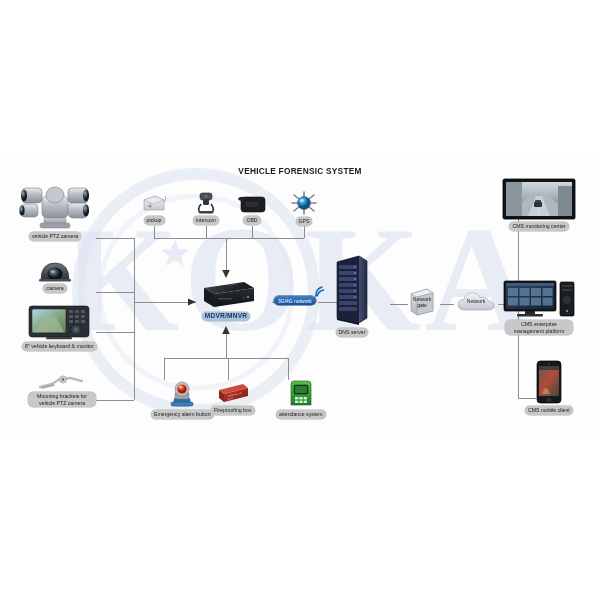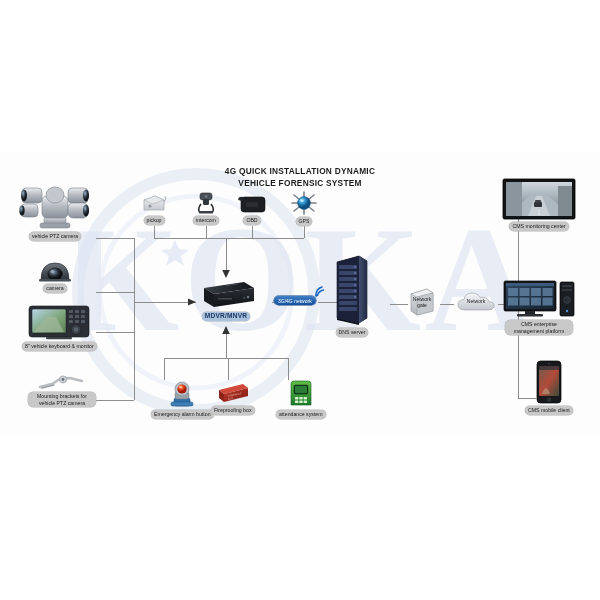--- a/index.html
+++ b/index.html
@@ -207,21 +207,20 @@
 
       <g fill="#333333">
         <polygon points="196,150 188,146.5 188,153.5"></polygon>
         <polygon points="226,126 222.2,118 229.8,118"></polygon>
         <polygon points="226,174 222.2,182 229.8,182"></polygon>
         <polygon points="518,152 510,148.5 510,155.5"></polygon>
       </g>
     </svg>
 
     <div id="title">
-      <div>4G QUICK INSTALLATION DYNAMIC</div>
       <div>VEHICLE FORENSIC SYSTEM</div>
     </div>
 
     <div class="node" style="left:18px; top:32px;">
       <svg class="art ptz" viewBox="0 0 74 46">
         <defs>
           <linearGradient id="mtl" x1="0" y1="0" x2="0" y2="1">
             <stop offset="0%" stop-color="#e9ebee"></stop>
               <stop offset="45%" stop-color="#b7bcc3"></stop>
             <stop offset="100%" stop-color="#8a9099"></stop>

